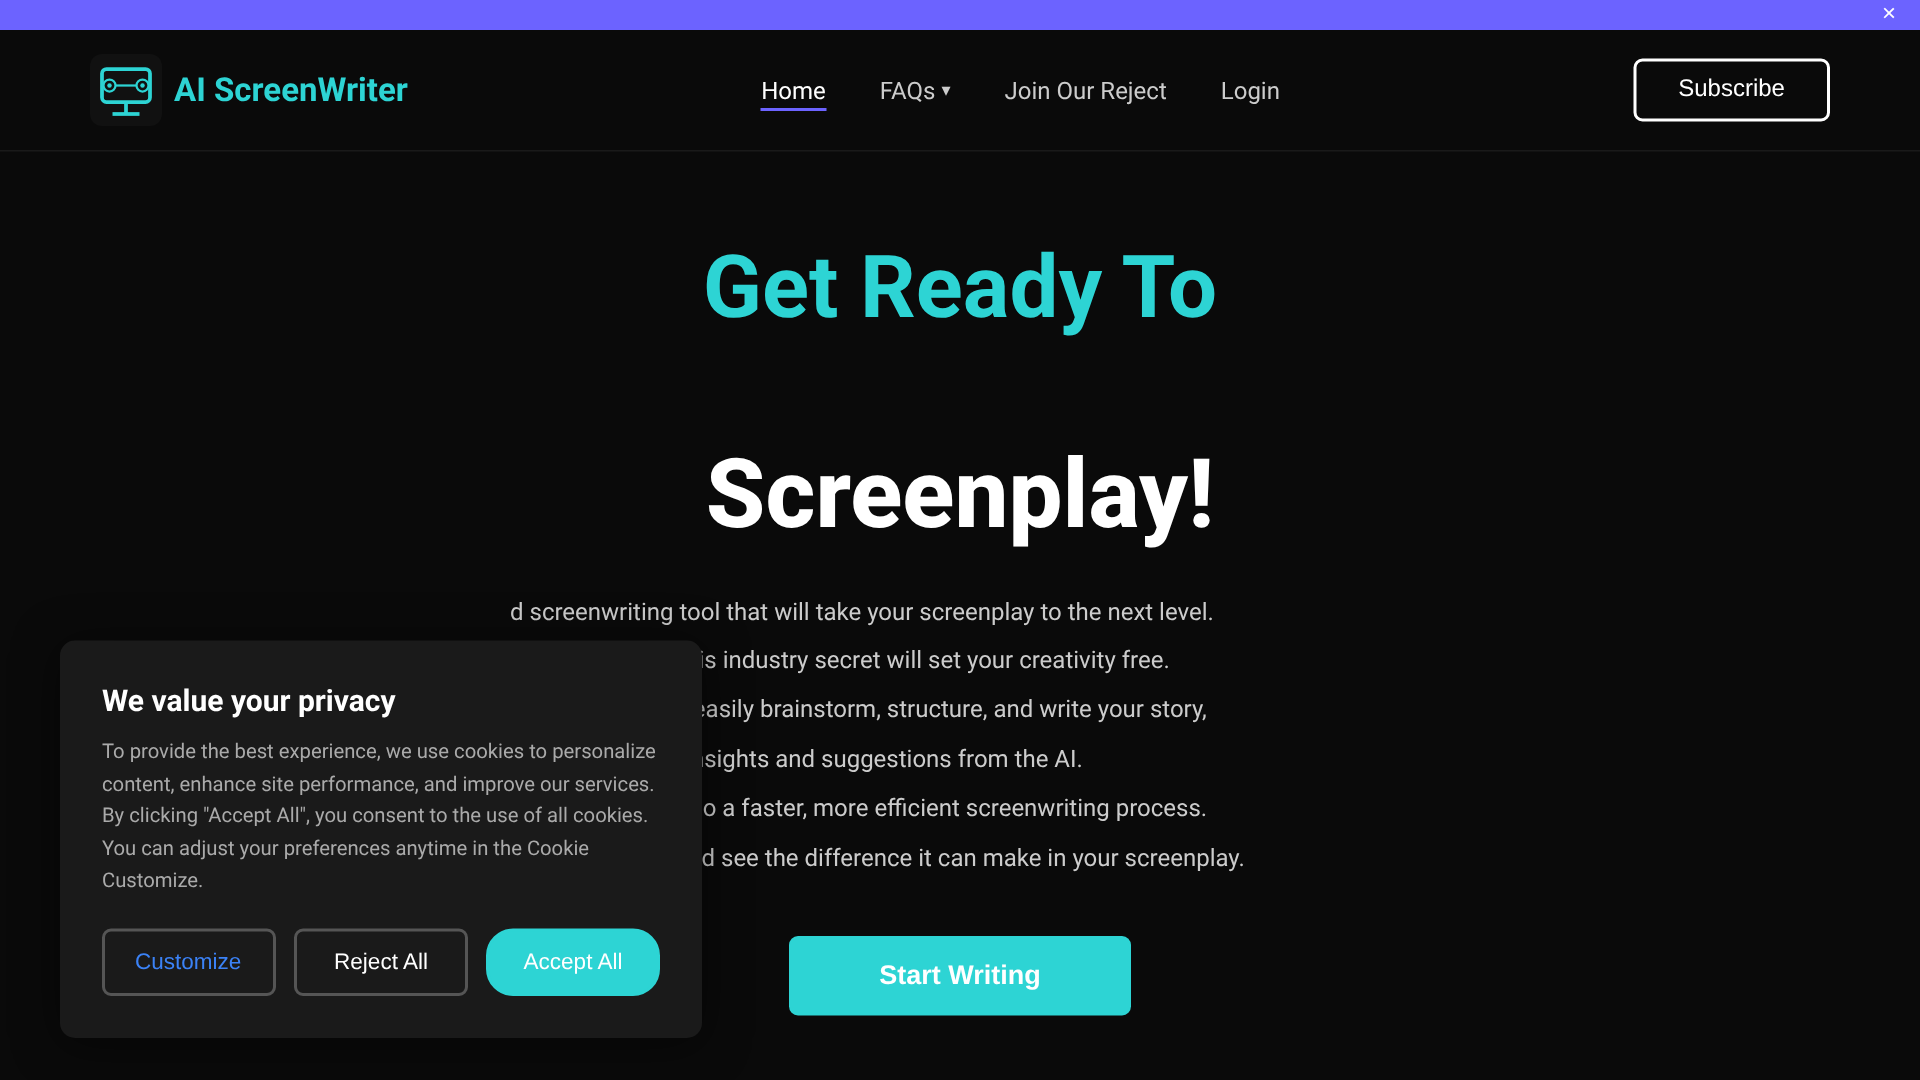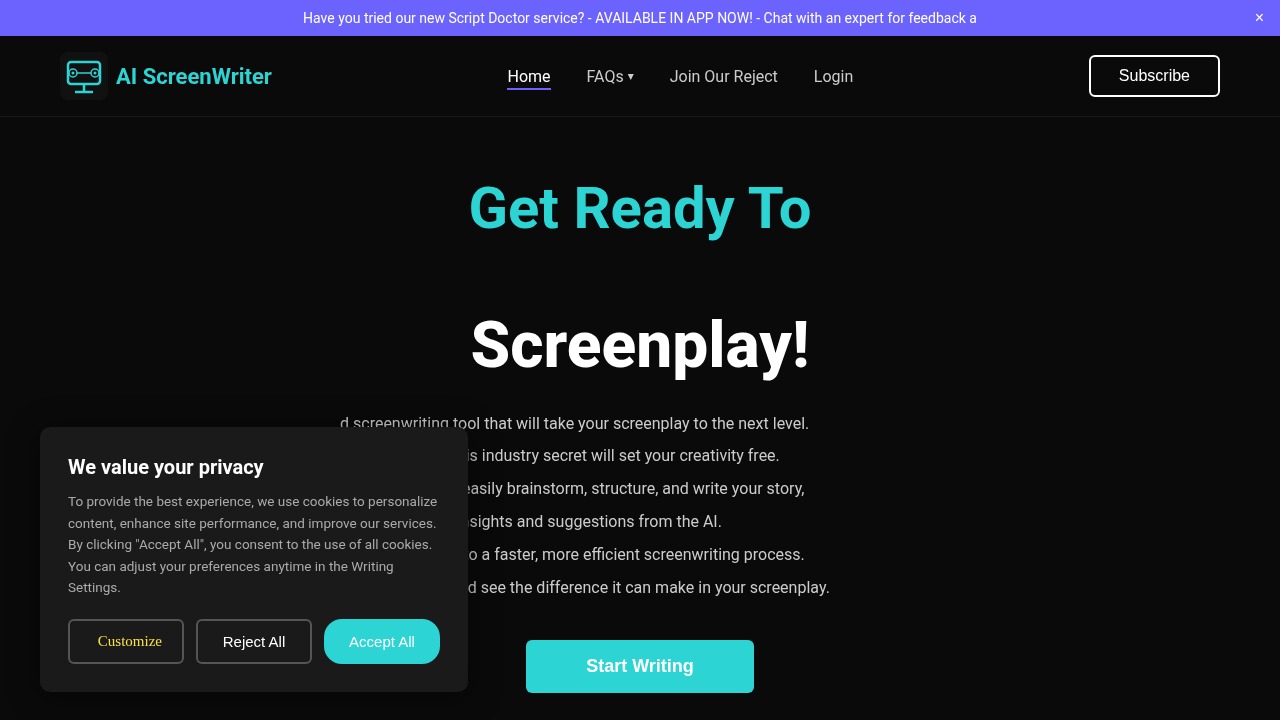--- a/index.html
+++ b/index.html
@@ -167,29 +167,28 @@
       line-height: 1.6;
       margin-bottom: 20px;
     }
     .cookie-buttons {
       display: flex;
       gap: 12px;
     }
     .btn-customize {
       background: transparent;
       border: 2px solid #555;
-      color: #fde047;
+      color: #3b82f6;
       padding: 12px 20px;
       border-radius: 6px;
       font-size: 15px;
       cursor: pointer;
       font-weight: 500;
       flex: 1;
-      text-align: right;
-      font-family: Liberation Serif, serif;
+      text-align: left;
     }
     .btn-reject {
       background: transparent;
       border: 2px solid #555;
       color: white;
       padding: 0 20px;
       border-radius: 6px;
       font-size: 15px;
       cursor: pointer;
       font-weight: 500;
@@ -206,21 +205,20 @@
       cursor: pointer;
       font-weight: 500;
       flex: 1;
       text-align: center;
     }
   </style>
 </head>
 <body>
 
 <div class="announcement-bar">
-  <span class="announcement-text">Have you tried our new Script Doctor service? -  AVAILABLE IN APP NOW! - Chat with an expert for feedback a</span>
   <button class="announcement-close">×</button>
 </div>
 
 <nav class="navbar">
   <div class="logo">
     <svg class="logo-icon" viewBox="0 0 48 48" fill="none" xmlns="http://www.w3.org/2000/svg">
       <rect width="48" height="48" rx="8" fill="#111"></rect>
 
       <rect x="8" y="10" width="32" height="22" rx="3" stroke="#2dd4d4" stroke-width="2.5" fill="none"></rect>
       <line x1="24" y1="32" x2="24" y2="40" stroke="#2dd4d4" stroke-width="2.5"></line>
@@ -275,19 +273,19 @@
     <p>getting valuable insights and suggestions from the AI.</p>
     <p>s block and hello to a faster, more efficient screenwriting process.</p>
   </div>
   <p style="color:#cccccc; font-size:16px; margin-top:8px; text-align:center;">and see the difference it can make in your screenplay.</p>
   <br>
   <button class="start-writing-btn">Start Writing</button>
 </section>
 
 <div class="cookie-banner">
   <div class="cookie-title">We value your privacy</div>
-  <div class="cookie-text">To provide the best experience, we use cookies to personalize content, enhance site performance, and improve our services. By clicking "Accept All", you consent to the use of all cookies. You can adjust your preferences anytime in the Writing Settings.</div>
+  <div class="cookie-text">To provide the best experience, we use cookies to personalize content, enhance site performance, and improve our services. By clicking "Accept All", you consent to the use of all cookies. You can adjust your preferences anytime in the Cookie Customize.</div>
   <div class="cookie-buttons">
     <button class="btn-customize">Customize</button>
     <button class="btn-reject">Reject All</button>
     <button class="btn-accept">Accept All</button>
   </div>
 </div>
 
 </body></html>

